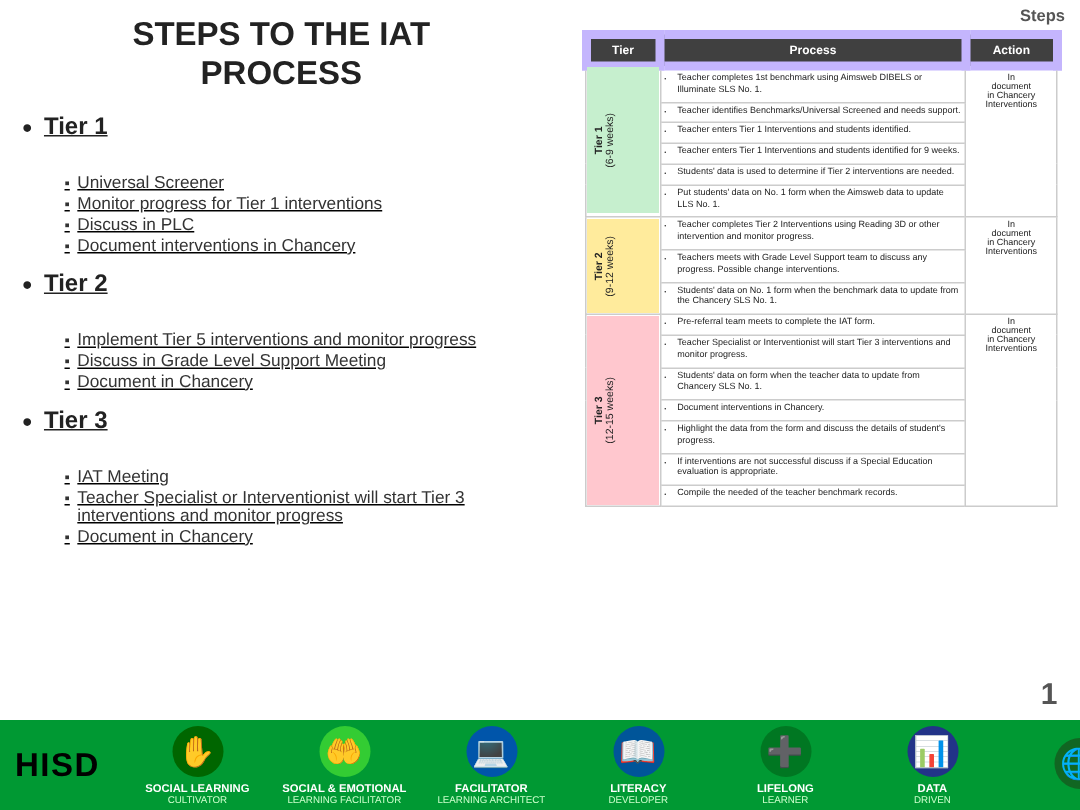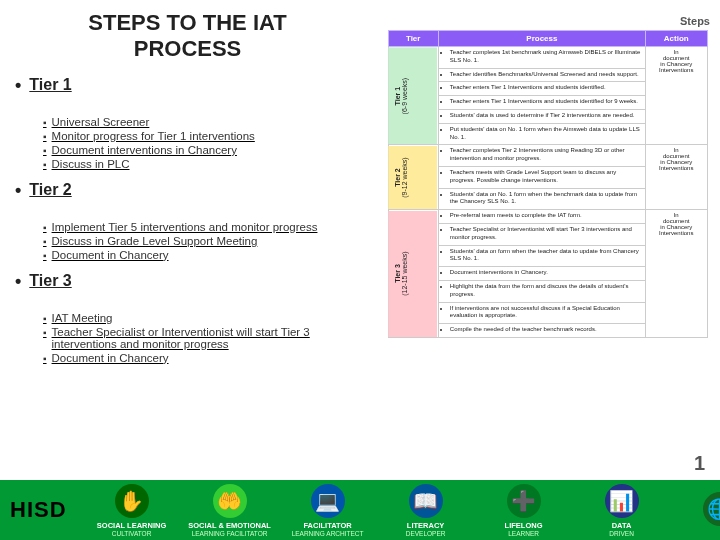--- a/index.html
+++ b/index.html
@@ -158,38 +158,38 @@
       width: 345px;
       height: 480px;
       background: #fff;
       position: relative;
     }
 
     .steps-label {
       text-align: right;
       font-size: 11px;
       color: #555;
-      padding: 15px 10px 3px 0;
+      padding: 5px 10px 3px 0;
       font-weight: bold;
     }
 
     .steps-table {
       width: 320px;
       margin: 0 auto;
       border-collapse: collapse;
       font-size: 7px;
     }
 
     .steps-table th {
-      background: #8b5cf6;
+      background: #404040;
       color: #fff;
       padding: 3px 4px;
       font-size: 8px;
       text-align: center;
-      border: 1px solid #c4b5fd;
+      border: 6px solid #c4b5fd;
     }
 
     .steps-table td {
       border: 1px solid #ccc;
       padding: 2px 3px;
       vertical-align: top;
       font-size: 6.5px;
       color: #222;
     }
 
@@ -281,24 +281,24 @@
           <span class="underline-tier">Tier 1</span>
         </div>
         <ul class="sub-list">
           <li>
               <span>Universal Screener</span>
             </li>
           <li>
               <span>Monitor progress for Tier 1 interventions</span>
             </li>
           <li>
+              <span>Discuss in PLC</span>
+            </li>
+          <li>
               <span>Document interventions in Chancery</span>
-            </li>
-          <li>
-              <span>Discuss in PLC</span>
             </li>
         </ul>
       </div>
 
       <div class="tier-item">
         <div class="tier-heading">
           <span class="bullet-main">•</span>
           <span class="underline-tier">Tier 2</span>
         </div>
         <ul class="sub-list">

